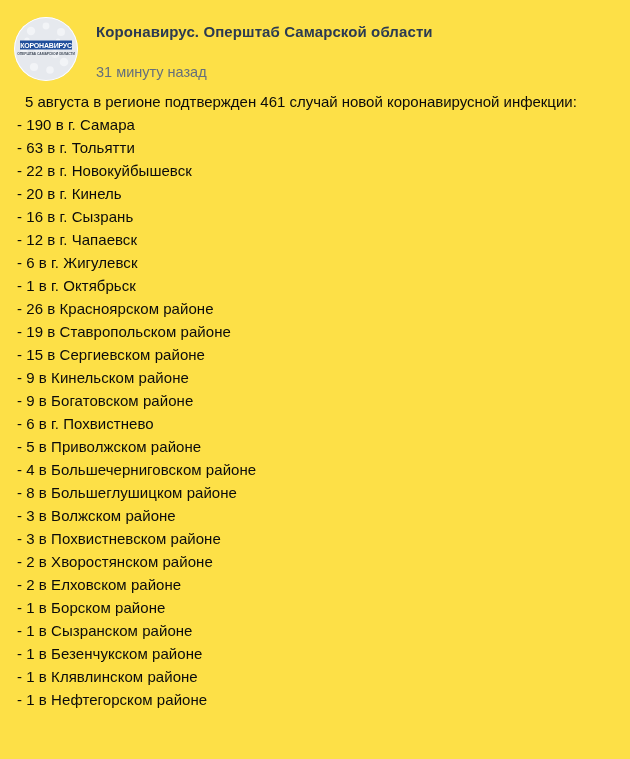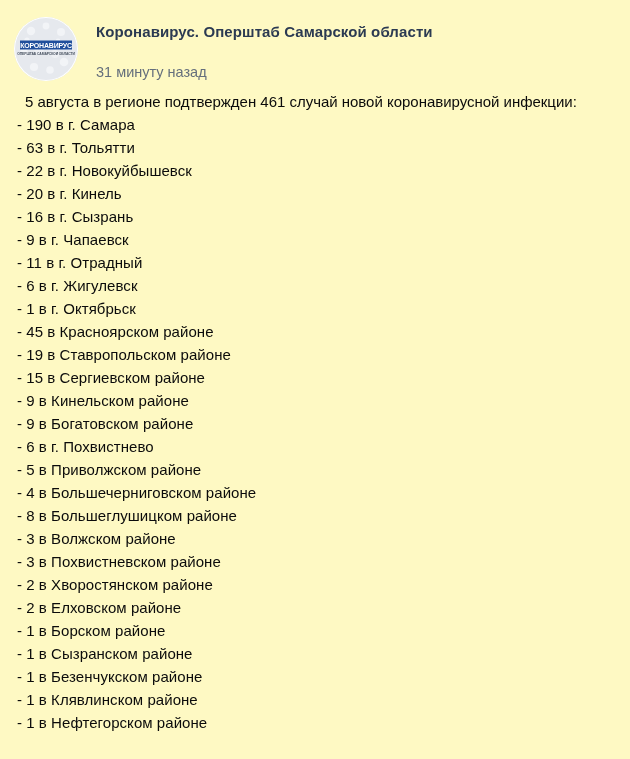--- a/index.html
+++ b/index.html
@@ -12,21 +12,21 @@
     width: 630px;
     height: 759px;
     overflow: hidden;
     font-family: "Liberation Sans", "DejaVu Sans", sans-serif;
     -webkit-font-smoothing: antialiased;
   }
   .post {
     position: relative;
     width: 630px;
     height: 759px;
-    background: #fef9c3;
+    background: #fde047;
     overflow: hidden;
   }
 
   
   .post-header {
     position: absolute;
     left: 0;
     top: 0;
     width: 630px;
     height: 92px;
@@ -133,25 +133,24 @@
   </div>
 
   <div class="post-body">
     <div class="post-line lead">5 августа в регионе подтвержден 461 случай новой коронавирусной инфекции:</div>
     <div id="lines-container">
         <div class="post-line">- 190 в г. Самара</div>
         <div class="post-line">- 63 в г. Тольятти</div>
         <div class="post-line">- 22 в г. Новокуйбышевск</div>
         <div class="post-line">- 20 в г. Кинель</div>
         <div class="post-line">- 16 в г. Сызрань</div>
-        <div class="post-line">- 9 в г. Чапаевск</div>
-        <div class="post-line">- 11 в г. Отрадный</div>
+        <div class="post-line">- 12 в г. Чапаевск</div>
         <div class="post-line">- 6 в г. Жигулевск</div>
         <div class="post-line">- 1 в г. Октябрьск</div>
-        <div class="post-line">- 45 в Красноярском районе</div>
+        <div class="post-line">- 26 в Красноярском районе</div>
         <div class="post-line">- 19 в Ставропольском районе</div>
         <div class="post-line">- 15 в Сергиевском районе</div>
         <div class="post-line">- 9 в Кинельском районе</div>
         <div class="post-line">- 9 в Богатовском районе</div>
         <div class="post-line">- 6 в г. Похвистнево</div>
         <div class="post-line">- 5 в Приволжском районе</div>
         <div class="post-line">- 4 в Большечерниговском районе</div>
         <div class="post-line">- 8 в Большеглушицком районе</div>
         <div class="post-line">- 3 в Волжском районе</div>
         <div class="post-line">- 3 в Похвистневском районе</div>

